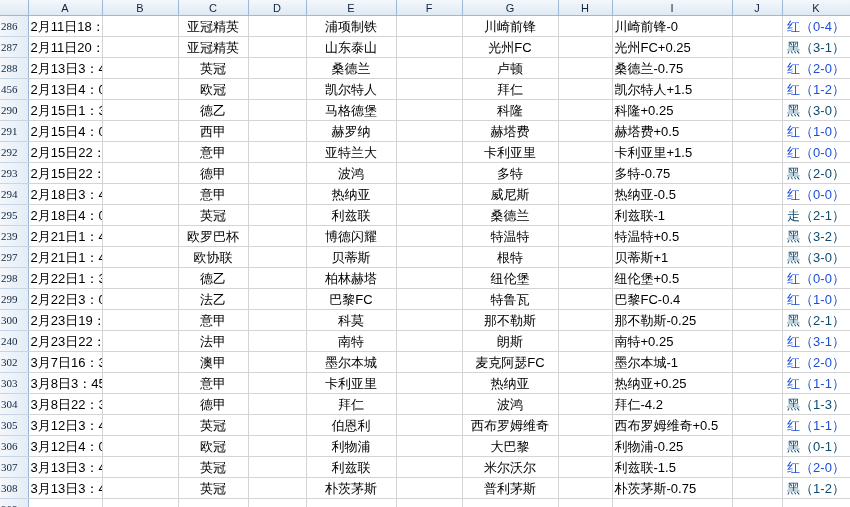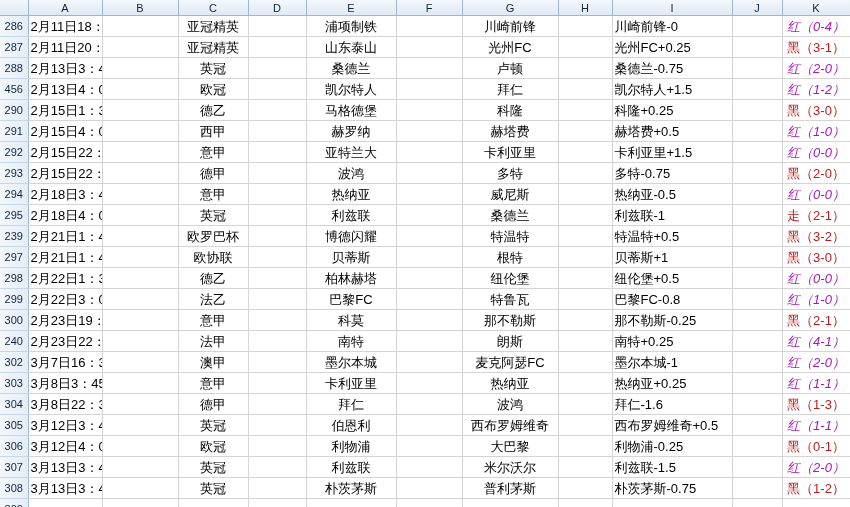--- a/index.html
+++ b/index.html
@@ -53,39 +53,40 @@
     background: linear-gradient(to bottom, #f3f7fb 0%, #dfe9f3 100%);
     border-right: 1px solid #9bb8d4;
   }
   
   td.rowhead {
     background: linear-gradient(to right, #f3f7fb 0%, #e3ecf6 100%);
     border-right: 1px solid #9bb8d4;
     border-bottom: 1px solid #c6d6e6;
     font-size: 11px;
     color: #10243e;
-    text-align: center;
+    text-align: left;
     padding: 0 1px;
     height: 20px;
+    font-family: Liberation Serif, serif;
   }
   td.cell {
     border-right: 1px solid #d4d4d4;
     border-bottom: 1px solid #d4d4d4;
     height: 20px;
     padding: 0 2px;
     white-space: nowrap;
     overflow: hidden;
     color: #000000;
     font-size: 13px;
     line-height: 19px;
   }
   td.cell.center { text-align: center; }
   td.cell.left { text-align: left; }
-  td.cell.red { color: #a21caf; font-style: italic; }
-  td.cell.black { color: #b91c1c; margin-top: 32px; }
+  td.cell.red { color: #1d4ed8; }
+  td.cell.black { color: #0c4a6e; margin-top: 32px; }
 </style>
 </head>
 <body>
 
 <div id="sheet">
   <table class="grid">
     <colgroup>
       <col class="c-head">
       <col class="c-a">
       <col class="c-b">
@@ -301,21 +302,21 @@
         <tr>
           <td class="rowhead">299</td>
           <td class="cell left">2月22日3：00</td>
           <td class="cell center"></td>
           <td class="cell center">法乙</td>
           <td class="cell center"></td>
           <td class="cell center">巴黎FC</td>
           <td class="cell center"></td>
           <td class="cell center">特鲁瓦</td>
           <td class="cell center"></td>
-          <td class="cell left">巴黎FC-0.8</td>
+          <td class="cell left">巴黎FC-0.4</td>
           <td class="cell center"></td>
           <td class="cell center red">红（1-0）</td>
         </tr>
         <tr>
           <td class="rowhead">300</td>
           <td class="cell left">2月23日19：30</td>
           <td class="cell center"></td>
           <td class="cell center">意甲</td>
           <td class="cell center"></td>
           <td class="cell center">科莫</td>
@@ -331,21 +332,21 @@
           <td class="cell left">2月23日22：00</td>
           <td class="cell center"></td>
           <td class="cell center">法甲</td>
           <td class="cell center"></td>
           <td class="cell center">南特</td>
           <td class="cell center"></td>
           <td class="cell center">朗斯</td>
           <td class="cell center"></td>
           <td class="cell left">南特+0.25</td>
           <td class="cell center"></td>
-          <td class="cell center red">红（4-1）</td>
+          <td class="cell center red">红（3-1）</td>
         </tr>
         <tr>
           <td class="rowhead">302</td>
           <td class="cell left">3月7日16：35</td>
           <td class="cell center"></td>
           <td class="cell center">澳甲</td>
           <td class="cell center"></td>
           <td class="cell center">墨尔本城</td>
           <td class="cell center"></td>
           <td class="cell center">麦克阿瑟FC</td>
@@ -371,21 +372,21 @@
         <tr>
           <td class="rowhead">304</td>
           <td class="cell left">3月8日22：30</td>
           <td class="cell center"></td>
           <td class="cell center">德甲</td>
           <td class="cell center"></td>
           <td class="cell center">拜仁</td>
           <td class="cell center"></td>
           <td class="cell center">波鸿</td>
           <td class="cell center"></td>
-          <td class="cell left">拜仁-1.6</td>
+          <td class="cell left">拜仁-4.2</td>
           <td class="cell center"></td>
           <td class="cell center black">黑（1-3）</td>
         </tr>
         <tr>
           <td class="rowhead">305</td>
           <td class="cell left">3月12日3：45</td>
           <td class="cell center"></td>
           <td class="cell center">英冠</td>
           <td class="cell center"></td>
           <td class="cell center">伯恩利</td>

